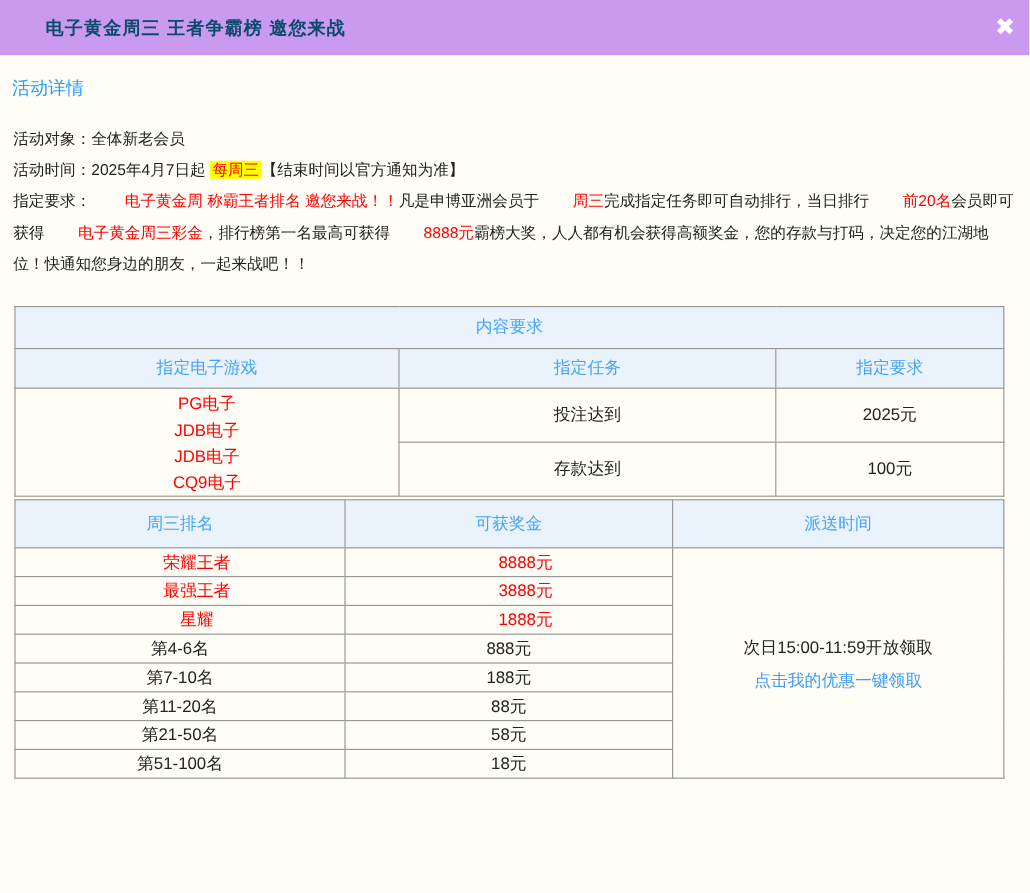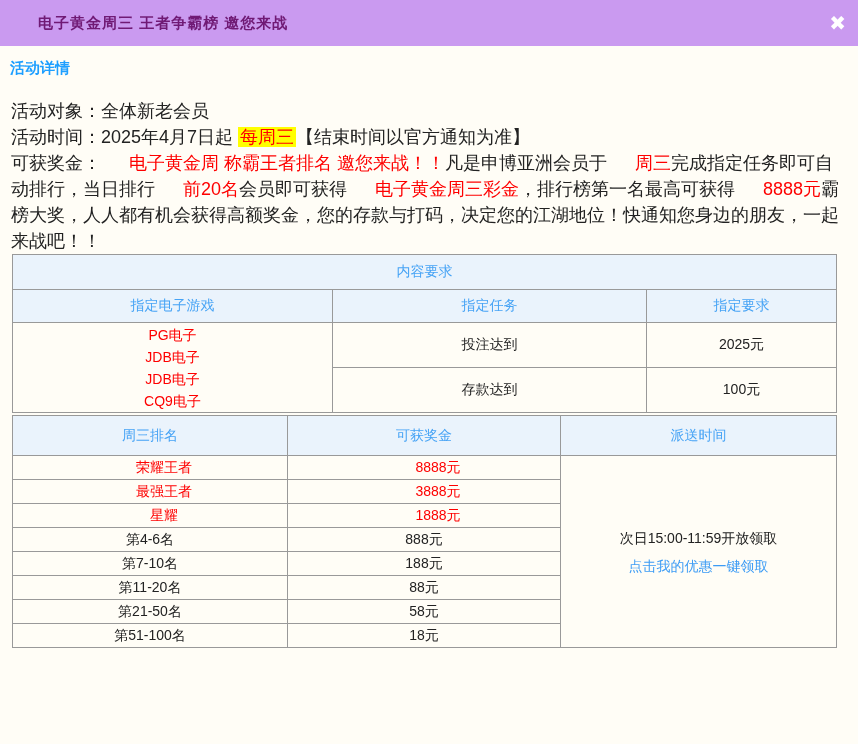--- a/index.html
+++ b/index.html
@@ -11,56 +11,55 @@
   }
   
   .header {
     height: 46px;
     background: var(--header_bg, #ca9af0);
     display: flex; align-items: center;
     position: relative;
   }
   .header-title {
     margin-left: 38px;
-    color: #701a75; font-weight: bold; font-size: 15px;
+    color: #0c4a6e; font-weight: bold; font-size: 15px;
     letter-spacing: 1px;
   }
   .close-btn {
     position: absolute; right: 12px; top: 50%;
     transform: translateY(-50%);
     color: #ffffff; font-size: 20px; font-weight: 900;
     cursor: pointer; line-height: 1;
   }
   
   .section-title {
-    padding: 13px 10px 8px 10px;
+    padding: 18px 10px 8px 10px;
     color: var(--section_title, #1e9fff);
     font-size: 15px;
-    font-weight: bold;
   }
   
-  .details { padding: 0 11px; font-size: 18px; line-height: 26px; }
+  .details { padding: 0 11px; font-size: 13px; line-height: 26px; }
   .details .line-target { margin-top: 12px; }
   .red { color: var(--red, #fe0000); padding-left: 28px; }
   .hl {
     color: var(--red, #fe0000);
     background: var(--highlight_bg, #ffff00);
     padding: 0 2px;
   }
   .recommend { margin-top: 24px; color: var(--red, #fe0000); }
   
   table {
     border-collapse: collapse;
     width: 825px;
     margin-left: 12px;
     table-layout: fixed;
     font-size: 14px;
     text-align: center;
   }
-  .t1 { }
+  .t1 { margin-top: 22px; }
   .t2 { margin-top: 2px; }
   th, td { border: 1px solid var(--border, #999); }
   th {
     background: var(--table_header_bg, #eaf3fc);
     color: var(--table_header_text, #46a3f5);
     font-weight: normal;
   }
   .t1 .t-title { height: 35px; }
   .t1 thead tr:nth-child(2) th { height: 33px; }
   .t1 tbody td { height: 45px; }
@@ -81,21 +80,21 @@
 <div class="header">
   <span class="header-title">电子黄金周三 王者争霸榜 邀您来战</span>
   <span class="close-btn">✖</span>
 </div>
 
 <div class="section-title">活动详情</div>
 
 <div class="details">
   <p class="line-target"><span>活动对象：</span><span>全体新老会员</span></p>
   <p><span>活动时间：</span><span>2025年4月7日起 </span><span class="hl">每周三</span><span>【结束时间以官方通知为准】</span></p>
-  <p><span>可获奖金：</span><span id="content-segments"><span class="red">电子黄金周 称霸王者排名 邀您来战！！</span><span>凡是申博亚洲会员于</span><span class="red">周三</span><span>完成指定任务即可自动排行，当日排行</span><span class="red">前20名</span><span>会员即可获得</span><span class="red">电子黄金周三彩金</span><span>，排行榜第一名最高可获得</span><span class="red">8888元</span><span>霸榜大奖，人人都有机会获得高额奖金，您的存款与打码，决定您的江湖地位！快通知您身边的朋友，一起来战吧！！</span></span></p>
+  <p><span>指定要求：</span><span id="content-segments"><span class="red">电子黄金周 称霸王者排名 邀您来战！！</span><span>凡是申博亚洲会员于</span><span class="red">周三</span><span>完成指定任务即可自动排行，当日排行</span><span class="red">前20名</span><span>会员即可获得</span><span class="red">电子黄金周三彩金</span><span>，排行榜第一名最高可获得</span><span class="red">8888元</span><span>霸榜大奖，人人都有机会获得高额奖金，您的存款与打码，决定您的江湖地位！快通知您身边的朋友，一起来战吧！！</span></span></p>
 </div>
 
 <table class="t1">
   <colgroup>
       <col class="c1">
       <col class="c2">
       <col class="c3">
     </colgroup>
   <thead>
     <tr>

